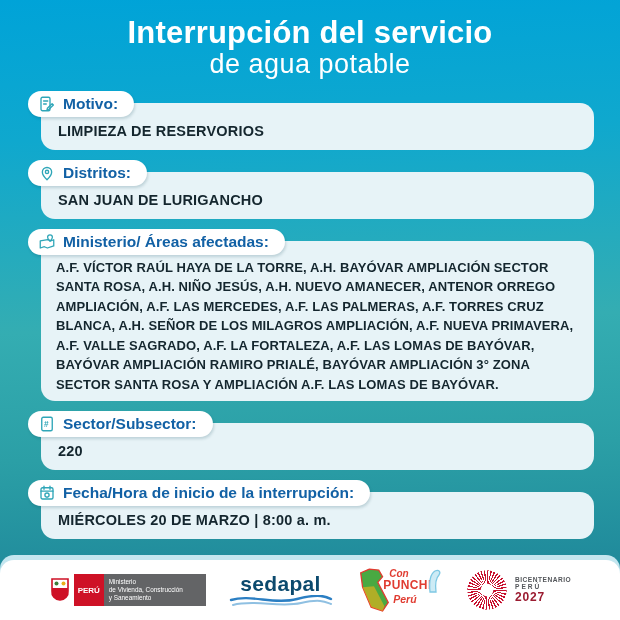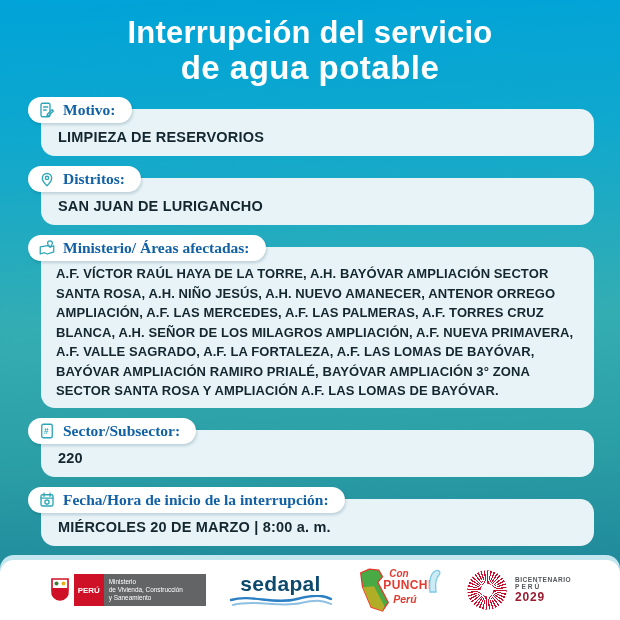--- a/index.html
+++ b/index.html
@@ -9,34 +9,34 @@
     overflow: hidden;
   }
   .page {
     position: relative;
     width: 620px; height: 620px;
     background: linear-gradient(178deg, #00A3D8 0%, #0FA8CE 22%, #34ADB2 52%, #2B9FA6 72%, #1A8096 100%);
   }
   
   .title-block { text-align: center; padding-top: 16px; color: #FFFFFF; }
   .title-line1 { font-size: 31px; font-weight: 700; letter-spacing: 0.2px; line-height: 1.1; text-align: center; }
-  .title-line2 { font-size: 33px; font-weight: 700; letter-spacing: 0.5px; line-height: 1.1; }
+  .title-line2 { font-size: 27px; font-weight: 400; letter-spacing: 0.5px; line-height: 1.1; }
 
   
   .cards { margin: 11px 26px 0 28px; }
   .card { margin-bottom: 10px; }
   .pill {
     display: inline-flex; align-items: center; gap: 7px;
     background: #FFFFFF; border-radius: 14px;
     padding: 4px 16px 4px 10px;
     position: relative; z-index: 2;
     box-shadow: 1px 2px 3px rgba(0,60,80,0.18);
   }
   .pill-icon { width: 18px; height: 18px; flex: 0 0 auto; display: block; }
-  .pill-label { color: #1261A5; font-weight: 700; font-size: 15.5px; white-space: nowrap; font-family: Liberation Serif, serif; }
+  .pill-label { color: #1261A5; font-weight: 700; font-size: 15.5px; white-space: nowrap; }
   .card-body {
     background: #E7F3F7; border-radius: 14px;
     margin: -14px 0 0 13px; position: relative; z-index: 1;
     padding: 20px 16px 11px 17px;
     font-size: 14.5px; font-weight: 600; color: #14262E;
     letter-spacing: 0.2px;
   }
   .card-body.small {
     padding: 17px 10px 7px 15px;
     font-size: 13px; font-weight: 700; line-height: 1.5;
@@ -196,19 +196,19 @@
       <svg class="punche-arm" viewBox="0 0 16 26">
         <path d="M3 24 C 2 14, 3 6, 8 3 C 12 1, 14 4, 12 7 C 9 10, 8 16, 9 24 Z" fill="#CDEBF5" stroke="#7EC8E3" stroke-width="1.3"></path>
       </svg>
     </div>
 
     <div class="logo-bicentenario">
       <div class="burst"></div>
       <div class="bic-text">
         <span class="bic-line1">BICENTENARIO</span>
         <span class="bic-line2">PERÚ</span>
-        <span class="bic-line3">2029</span>
+        <span class="bic-line3">2027</span>
       </div>
     </div>
 
   </div>
 
 </div>
 
 </body></html>

